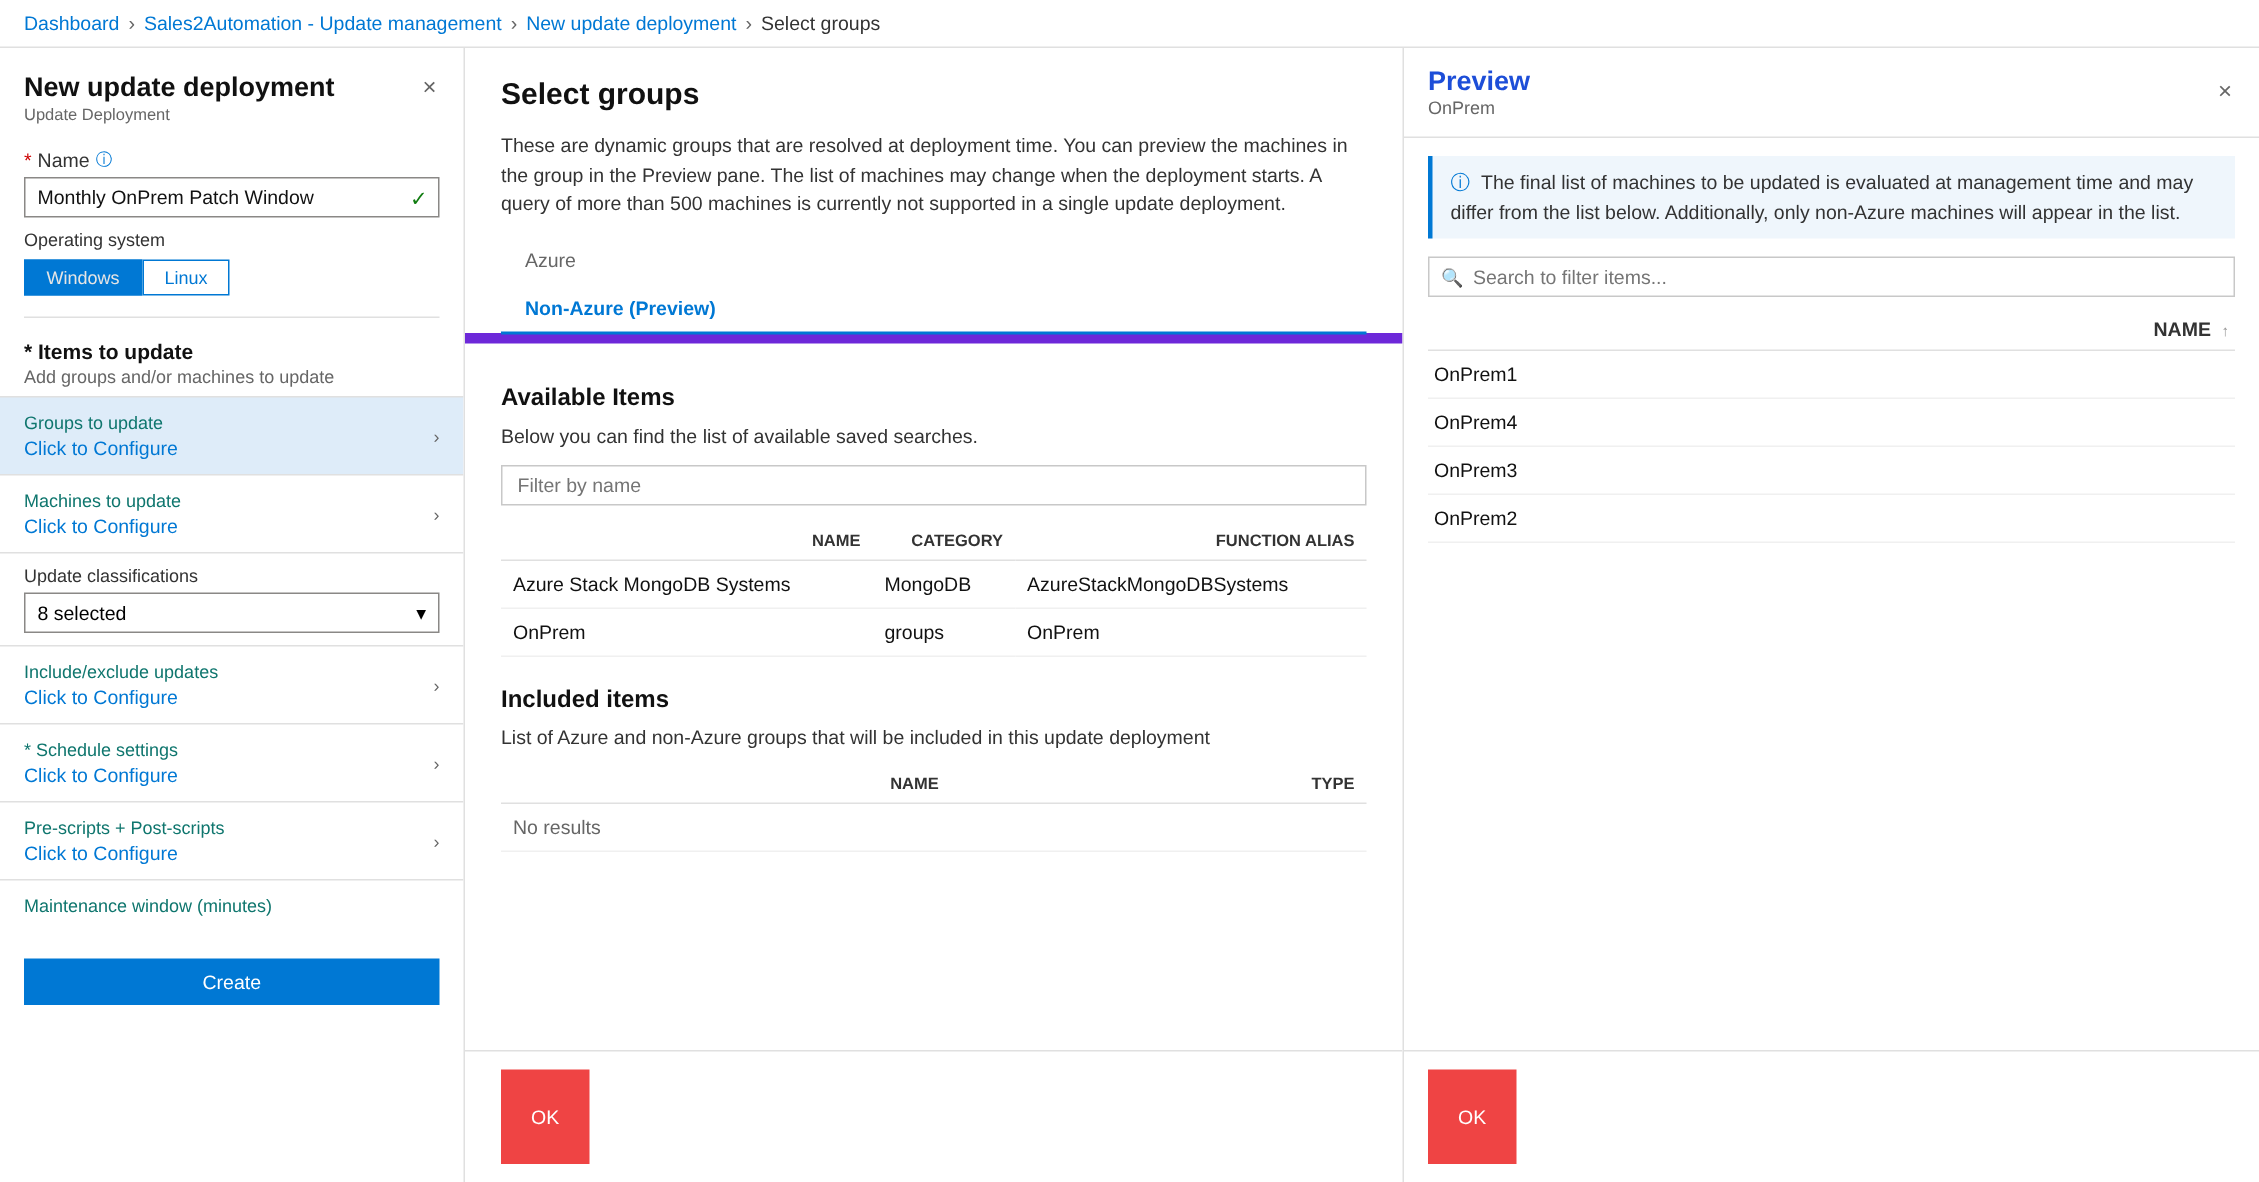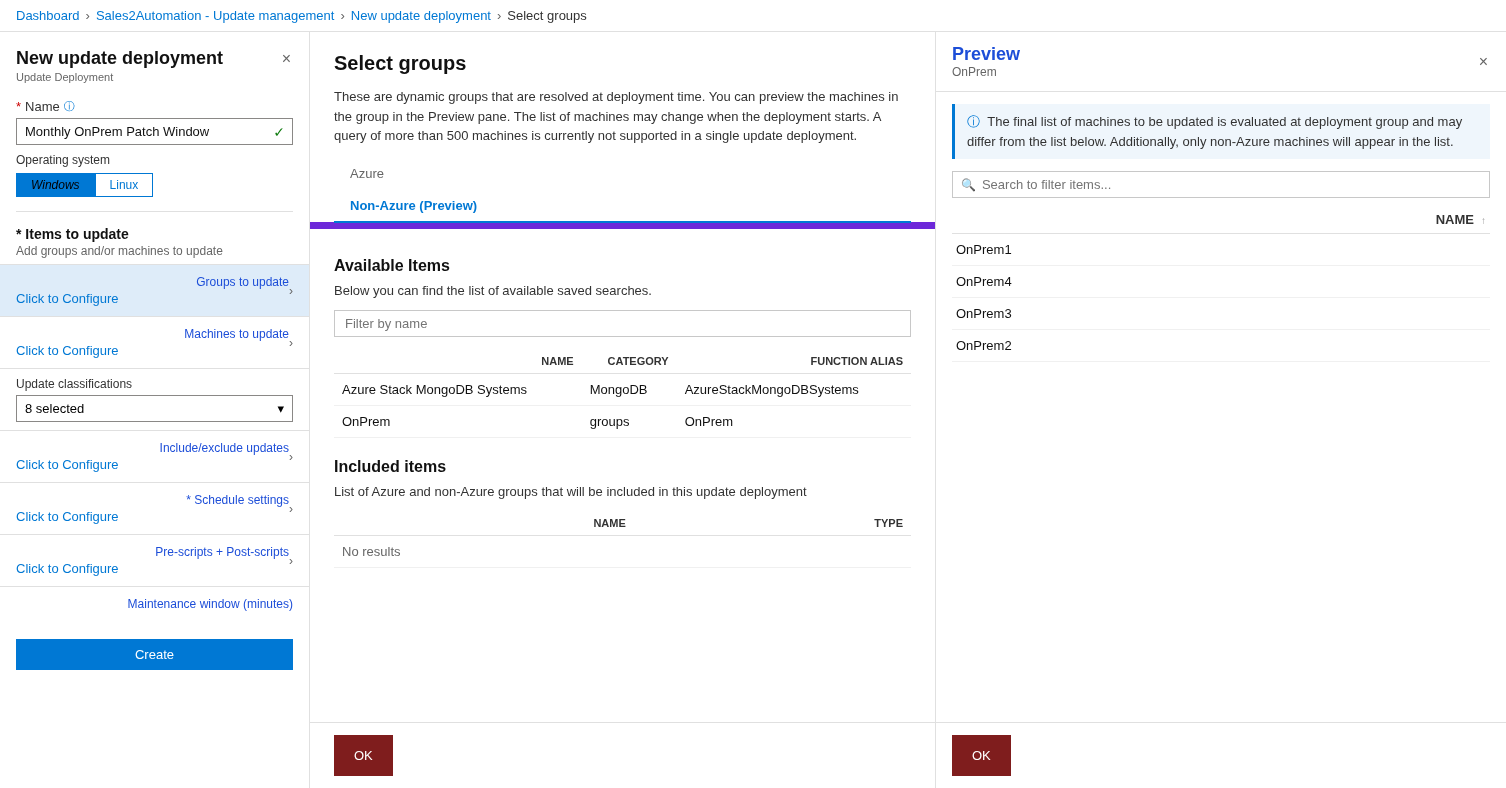--- a/index.html
+++ b/index.html
@@ -57,40 +57,40 @@
       font-size: 13px; color: #111; outline: none;
     }
     .input-check { position: absolute; right: 8px; color: #107c10; font-size: 14px; }
 
     .os-section { padding: 0 16px 10px 16px; }
     .os-label { font-size: 12px; color: #333; margin-bottom: 6px; }
     .os-buttons { display: flex; }
     .os-btn {
       padding: 4px 14px; border: 1px solid #0078d4; cursor: pointer; font-size: 12px;
     }
-    .os-btn.active { background: #0078d4; color: #000000; font-style: italic; }
+    .os-btn.active { background: #0078d4; color: #e5e5e5; }
     .os-btn.inactive { background: #fff; color: #0078d4; }
 
     .divider { border: none; border-top: 1px solid #e0e0e0; margin: 4px 16px; }
 
     .items-section { padding: 10px 16px 6px 16px; }
     .items-title { font-size: 14px; font-weight: 600; color: #111; margin-bottom: 2px; }
     .items-subtitle { font-size: 12px; color: #666; }
 
     .config-item {
       padding: 10px 16px;
       border-top: 1px solid #e0e0e0;
       display: flex;
       justify-content: space-between;
       align-items: center;
       cursor: pointer;
     }
     .config-item.active { background: #deecf9; }
     .config-item-text { flex: 1; }
-    .config-item-label { font-size: 12px; color: #1d4ed8; margin-bottom: 2px; text-align: right; }
+    .config-item-label { font-size: 12px; color: #0f766e; margin-bottom: 2px; }
     .config-item-value { font-size: 13px; color: #111; }
     .config-item-value.link { color: #0078d4; }
     .chevron { color: #666; font-size: 12px; }
 
     .dropdown-field { padding: 8px 16px; border-top: 1px solid #e0e0e0; }
     .dropdown-label { font-size: 12px; color: #333; margin-bottom: 4px; }
     .dropdown-select {
       width: 100%; border: 1px solid #8a8886; padding: 5px 8px;
       font-size: 13px; background: #fff; cursor: pointer; display: flex;
       justify-content: space-between; align-items: center;
@@ -139,21 +139,21 @@
     }
     tbody td {
       padding: 8px 8px; border-bottom: 1px solid #f0f0f0; font-size: 13px; color: #111;
     }
 
     .included-section { margin-top: 20px; }
     .no-results { font-size: 13px; color: #666; padding: 8px; }
 
     .main-footer { padding: 12px 24px; border-top: 1px solid #e0e0e0; }
     .ok-btn {
-      background: #7f1d1d; color: #fff; border: none; padding: 13px 20px;
+      background: #ef4444; color: #fff; border: none; padding: 24px 20px;
       font-size: 13px; cursor: pointer;
     }
 
     
     .right-panel {
       width: 570px;
       background: #fff;
       display: flex;
       flex-direction: column;
       position: relative;
@@ -390,21 +390,21 @@
     <div class="right-panel-header">
       <div>
         <div class="right-panel-title">Preview</div>
         <div class="right-panel-subtitle">OnPrem</div>
       </div>
       <button class="close-btn">×</button>
     </div>
 
     <div class="preview-info">
       <span class="info-icon">ⓘ</span>
-      <span>The final list of machines to be updated is evaluated at deployment group and may differ from the list below. Additionally, only non-Azure machines will appear in the list.</span>
+      <span>The final list of machines to be updated is evaluated at management time and may differ from the list below. Additionally, only non-Azure machines will appear in the list.</span>
     </div>
 
     <div class="search-bar">
       <span class="search-icon">🔍</span>
       <input type="text" placeholder="Search to filter items..." style="">
     </div>
 
     <div class="preview-table">
       <table>
         <thead>

